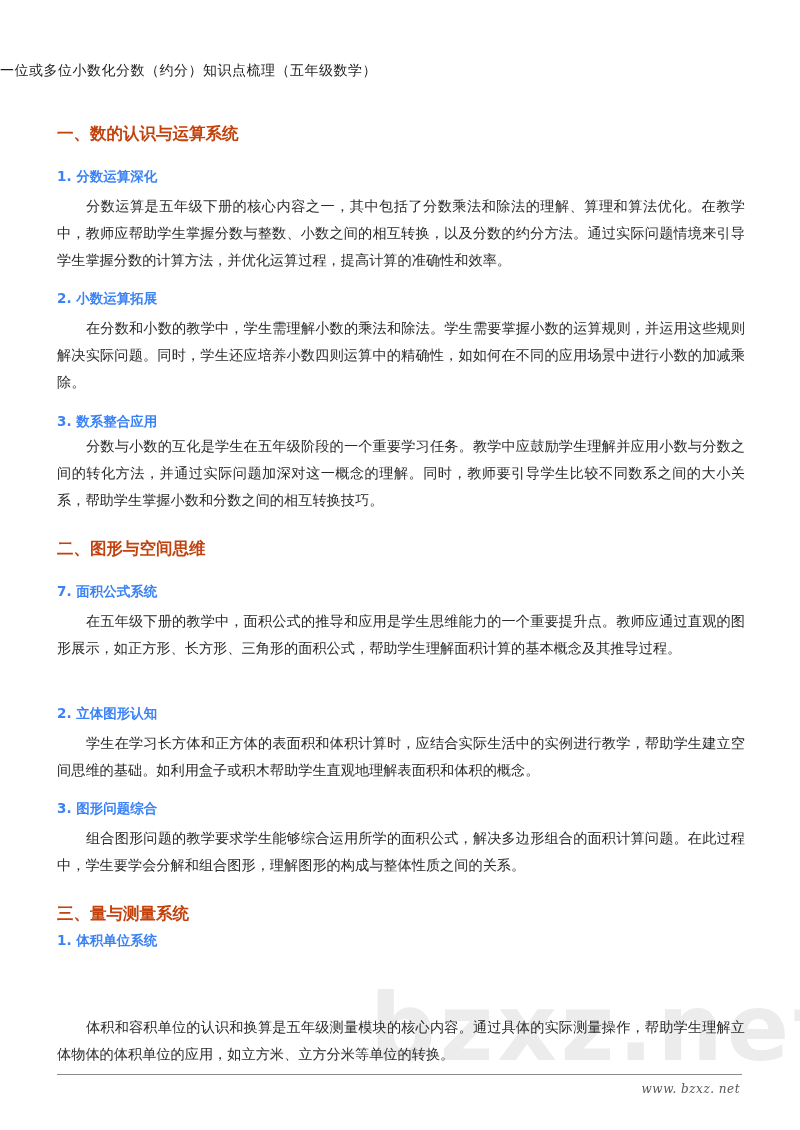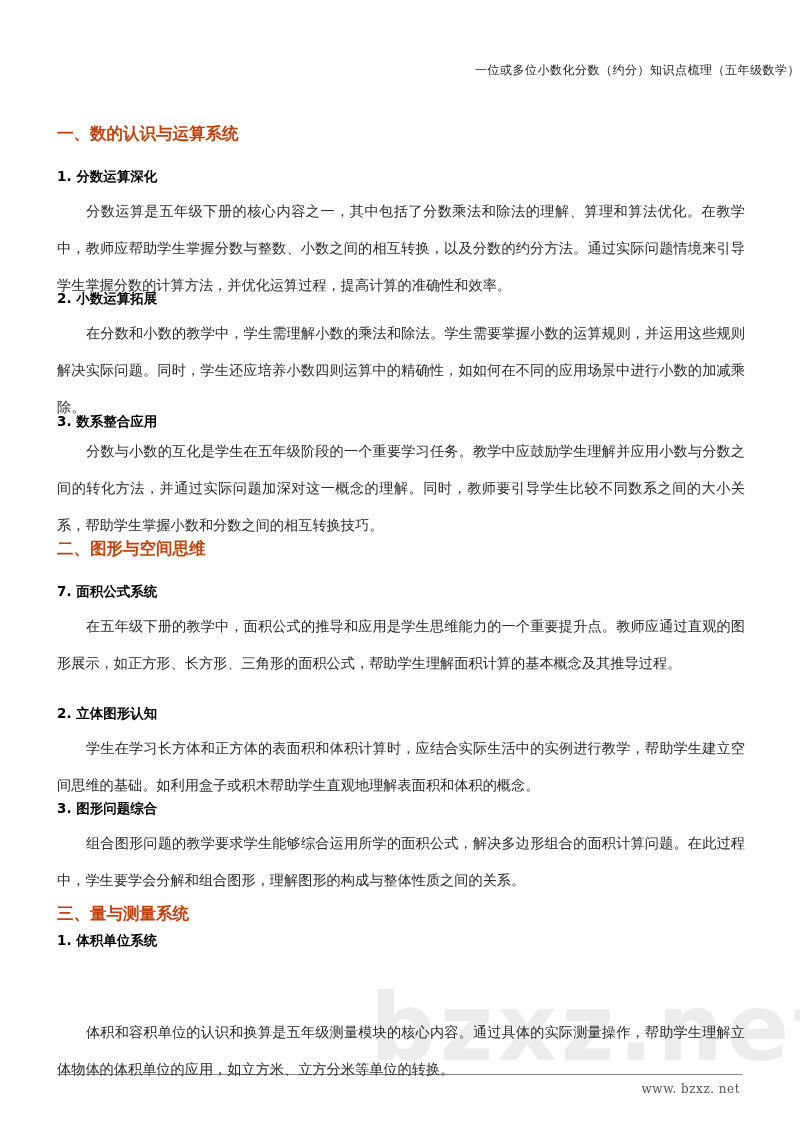--- a/index.html
+++ b/index.html
@@ -1,32 +1,32 @@
 <!DOCTYPE html>
 <html><head>
 <meta charset="utf-8">
 <style>
   html, body { margin: 0; padding: 0; background: #ffffff; }
   body { width: 800px; height: 1130px; position: relative; overflow: hidden;
          font-family: "DejaVu Serif", "Liberation Serif", serif; color: #222; }
   .page { position: absolute; left: 0; top: 0; width: 800px; height: 1130px; }
-  .title { position: absolute; left: 0; top: 62px; width: 800px; text-align: right;
-           font-size: 12px; letter-spacing: 0.5px; color: #1e1e1e; }
+  .title { position: absolute; left: 0; top: 62px; width: 800px; text-align: left;
+           font-size: 14px; letter-spacing: 0.5px; color: #1e1e1e; }
   .h1 { position: absolute; left: 57px; font-family: "DejaVu Sans", "Liberation Sans", sans-serif;
         font-size: 16.5px; font-weight: bold; color: #c2410c; }
   .h2 { position: absolute; left: 57px; font-family: "DejaVu Sans", "Liberation Sans", sans-serif;
-        font-size: 13.5px; font-weight: bold; color: #000000; }
-  .para { position: absolute; left: 57px; width: 688px; font-size: 14.2px; line-height: 37px;
+        font-size: 13.5px; font-weight: bold; color: #3b82f6; }
+  .para { position: absolute; left: 57px; width: 688px; font-size: 14.2px; line-height: 27px;
           text-indent: 29px; text-align: justify; color: #2a2a2a; }
   .watermark { position: absolute; left: 370px; top: 975px; font-family: "DejaVu Sans", "Liberation Sans", sans-serif;
                font-size: 92px; font-weight: bold; color: #ececec; letter-spacing: 4px; z-index: 0; }
   .content { position: relative; z-index: 1; }
   .footer-rule { position: absolute; left: 57px; top: 1074px; width: 685px; height: 0;
                  border-top: 1.5px solid #8a8a8a; }
-  .footer-url { position: absolute; right: 60px; top: 1082px; 
+  .footer-url { position: absolute; right: 60px; top: 1082px; font-style: italic;
                 font-size: 12px; color: #555; letter-spacing: 0.5px; }
 </style>
 </head>
 <body>
 
 <div class="page">
 
   <div class="watermark">bzxz.net</div>
 
   <div class="content">

